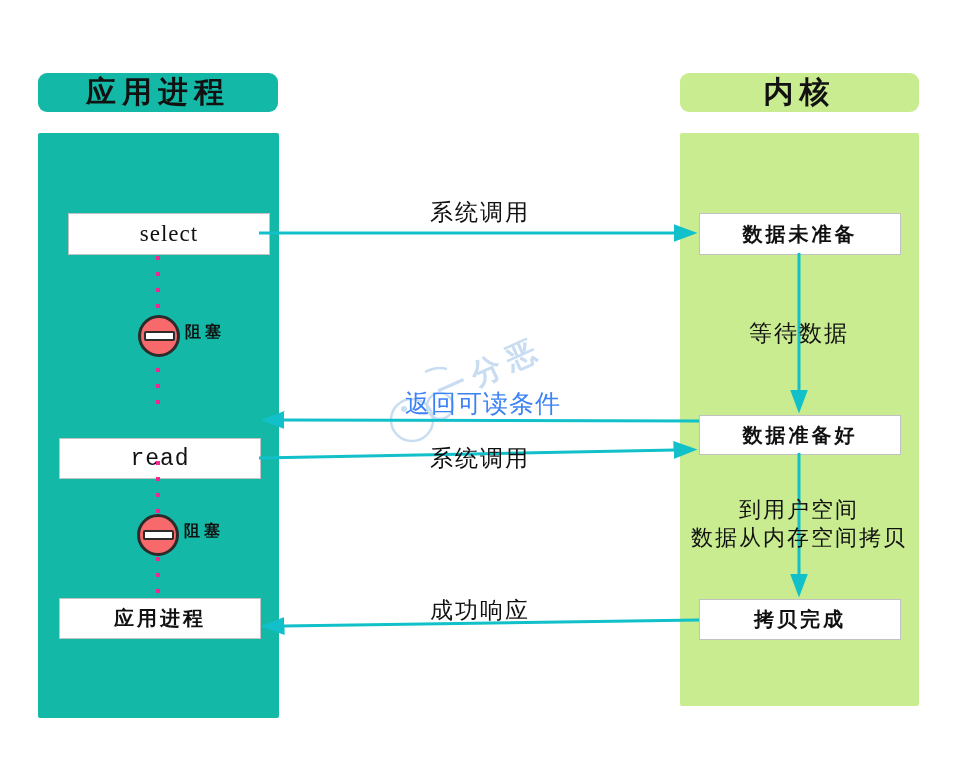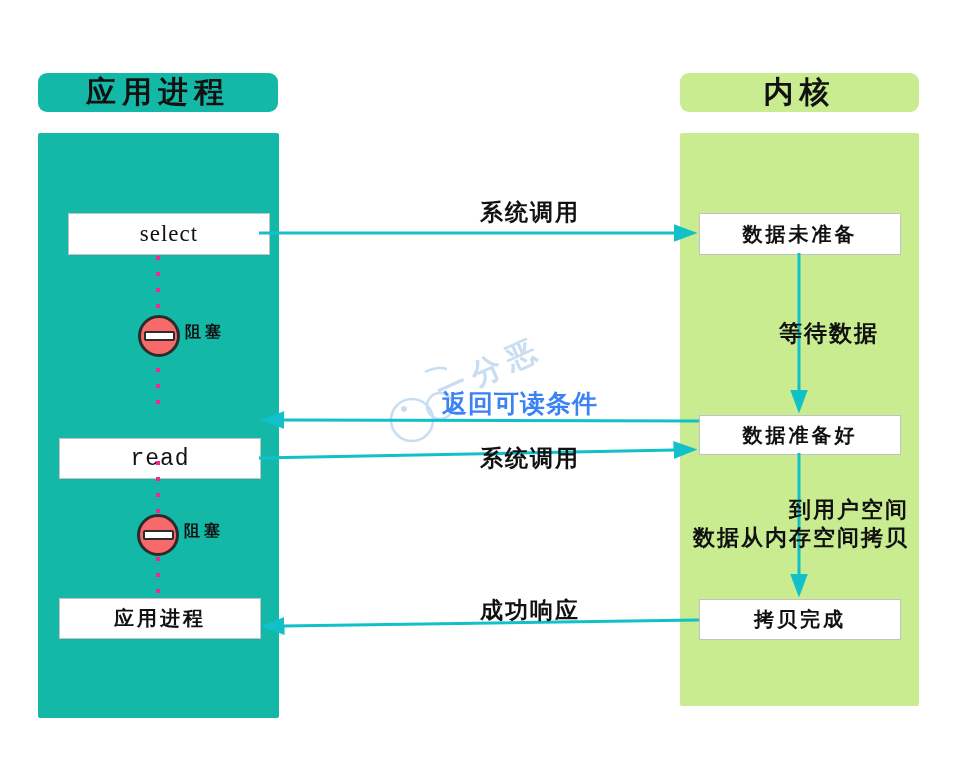--- a/index.html
+++ b/index.html
@@ -31,21 +31,21 @@
   .block-icon{
     position:absolute;width:36px;height:36px;border:3px solid #2b2b2b;border-radius:50%;
     background:#f8696b;z-index:6;display:flex;align-items:center;justify-content:center;
   }
   .block-bar{width:27px;height:6px;background:#fff;border:2.5px solid #2b2b2b;border-radius:2px;}
   .block-label{
     position:absolute;z-index:6;font-size:16px;font-weight:bold;letter-spacing:4px;
   }
   
   .arrow-label{
-    position:absolute;z-index:7;text-align:right;font-size:23px;font-weight:bold;letter-spacing:2px;
+    position:absolute;z-index:7;text-align:center;font-size:23px;font-weight:normal;letter-spacing:2px;
   }
   .arrow-label.pink{color:#3b82f6;font-size:25px;letter-spacing:1px;}
   .arrow-label.twolines{line-height:28px;font-size:22px;}
   
   #arrow-layer{position:absolute;left:0;top:0;z-index:6;pointer-events:none;}
   #watermark-layer{position:absolute;left:0;top:0;z-index:3;pointer-events:none;}
   .watermark-text{
     position:absolute;left:432px;top:344px;width:140px;z-index:3;
     color:#c9ddf2;font-size:30px;font-weight:bold;letter-spacing:8px;
     transform:rotate(-24deg);transform-origin:center;pointer-events:none;

